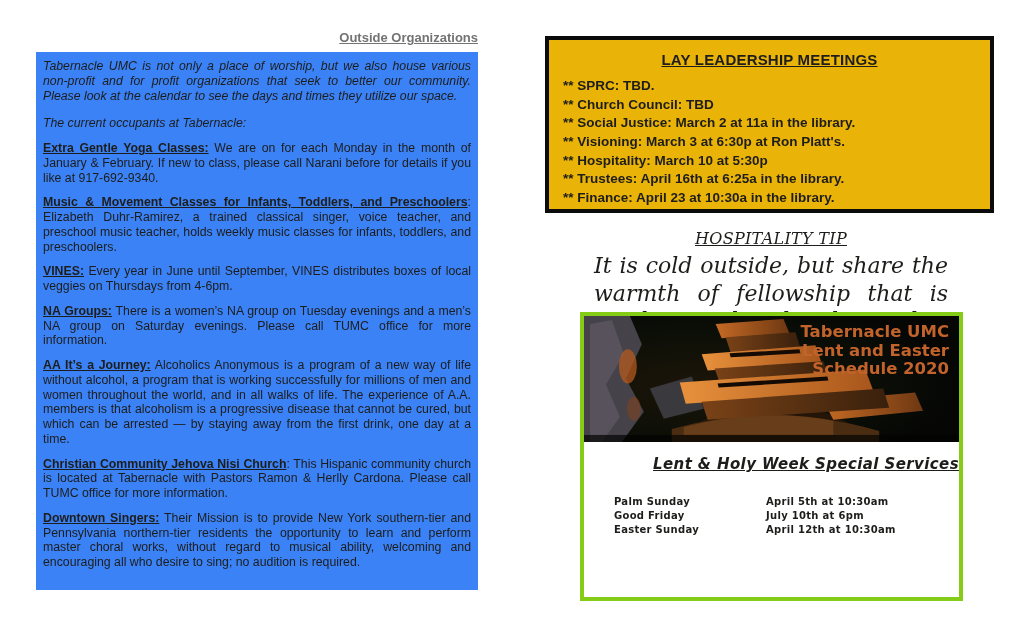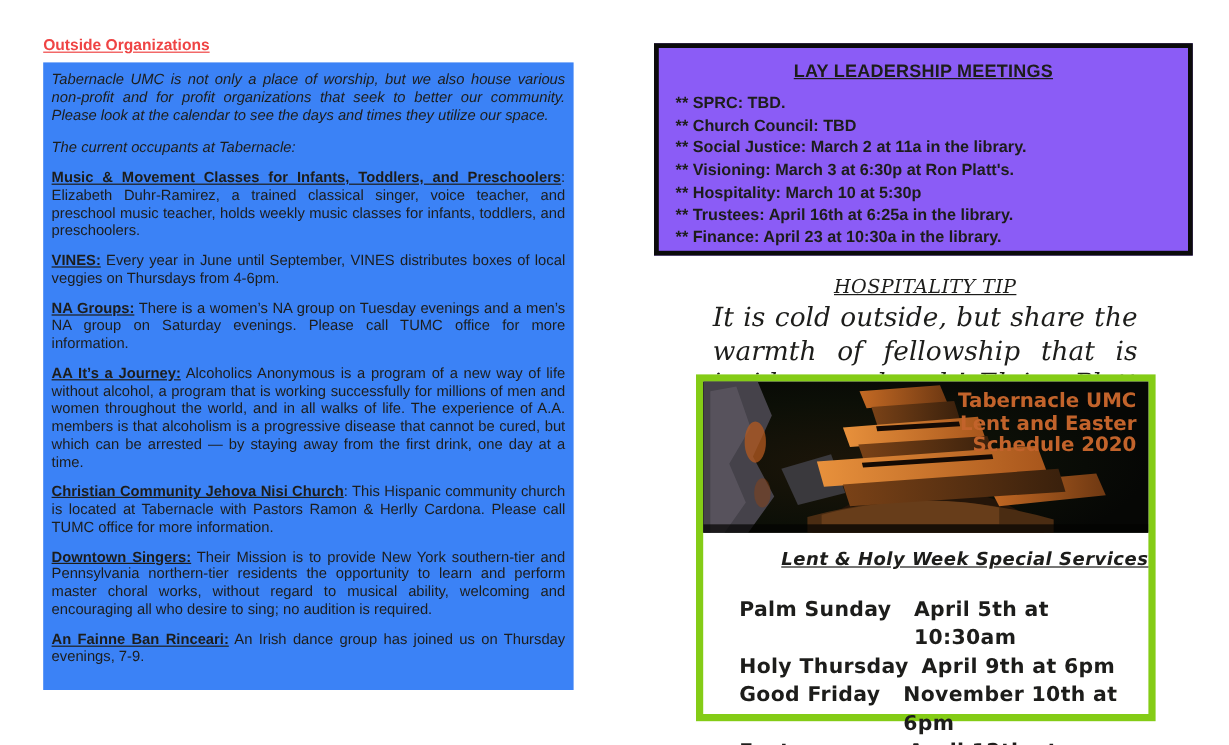--- a/index.html
+++ b/index.html
@@ -1,78 +1,78 @@
 <!DOCTYPE html>
 <html><head>
 <meta charset="utf-8">
 <style>
   * { margin:0; padding:0; box-sizing:border-box; }
   html,body { width:1024px; height:621px; background:#ffffff; overflow:hidden; }
   body { font-family:"Liberation Sans", sans-serif; color:#1d1d1b; position:relative; }
 
   
   .left-col { position:absolute; left:36px; top:30px; width:442px; }
-  .col-title { text-align:left; font-weight:bold; font-size:13px;
-               text-decoration:underline; margin-bottom:7px; color:#ef4444; }
+  .col-title { text-align:right; font-weight:bold; font-size:13px;
+               text-decoration:underline; margin-bottom:7px; color:#737373; }
   .cream { background:#3b82f6; padding:7px 7px 20px 7px; }
   .cream p { font-size:12.3px; line-height:1.2; text-align:justify; }
   .p-italic { font-style:italic; }
   .occupants { margin-top:13px; }
   .entry { margin-top:10px; }
   .eh { font-weight:bold; text-decoration:underline; }
 
   
   .llm-box { position:absolute; left:545px; top:36px; width:449px; height:177px;
-             border:4px solid #0b0b0b; background:#8b5cf6; }
+             border:4px solid #0b0b0b; background:#eab308; }
   .llm-title { text-align:center; font-weight:bold; font-size:15px;
                text-decoration:underline; margin-top:11px; letter-spacing:.2px; }
   .llm-items { margin:9px 10px 0 14px; }
   .llm-item { font-weight:bold; font-size:13.5px; line-height:1.38; }
 
   
   .tip { position:absolute; left:556px; top:229px; width:430px; text-align:center;
          font-family:"DejaVu Serif", serif; font-style:italic; }
   .tip-title { font-size:16px; text-decoration:underline; letter-spacing:.3px; }
   .tip-body { width:354px; margin:4px auto 0; text-align:justify;
               text-align-last:justify; font-size:22px; line-height:1.25; }
 
   
   .card { position:absolute; left:580px; top:312px; width:383px; height:289px;
-          border:6px solid #84cc16; background:#ffffff; }
+          border:4px solid #84cc16; background:#ffffff; }
   .photo { position:relative; width:100%; height:126px; background:#0a0d07; overflow:hidden; }
   .photo svg { display:block; width:100%; height:100%; }
   .photo-caption { position:absolute; top:7px; right:10px; text-align:right;
                    color:#c2632b; font-weight:bold; font-size:16.5px; line-height:1.13;
                    font-family:"DejaVu Sans", sans-serif; }
   .schedule { padding-top:13px; font-family:"DejaVu Sans", sans-serif; }
   .sch-title { text-align:right; font-weight:bold; font-size:15px;
                text-decoration:underline; letter-spacing:.4px;font-style:italic; }
   .sch-rows { margin:22px 0 0 30px; }
-  .sch-row { display:flex; font-weight:bold; font-size:17px; line-height:1.4;
+  .sch-row { display:flex; font-weight:bold; font-size:10px; line-height:1.4;
              letter-spacing:.3px; }
   .sch-day { width:152px; }
 </style>
 </head>
 <body>
 
 <div class="page">
 
   <div class="left-col">
     <div class="col-title">Outside Organizations</div>
     <div class="cream">
       <p class="p-italic">Tabernacle UMC is not only a place of worship, but we also house various non-profit and for profit organizations that seek to better our community. Please look at the calendar to see the days and times they utilize our space.</p>
       <p class="p-italic occupants">The current occupants at Tabernacle:</p>
 
+      <p class="entry"><span class="eh">Extra Gentle Yoga Classes:</span><span> We are on for each Monday in the month of January &amp; February.  If new to class, please call Narani before for details if you like at 917-692-9340.</span></p>
       <p class="entry"><span class="eh">Music &amp; Movement Classes for Infants, Toddlers, and Preschoolers</span><span>: Elizabeth Duhr-Ramirez, a trained classical singer, voice teacher, and preschool music teacher, holds weekly music classes for infants, toddlers, and preschoolers.</span></p>
       <p class="entry"><span class="eh">VINES:</span><span>  Every year in June until September, VINES distributes boxes of local veggies on Thursdays from 4-6pm.</span></p>
       <p class="entry"><span class="eh">NA Groups:</span><span> There is a women’s NA group on Tuesday evenings and a men’s NA group on Saturday evenings. Please call TUMC office for more information.</span></p>
       <p class="entry"><span class="eh">AA It’s a Journey:</span><span> Alcoholics Anonymous is a program of a new way of life without alcohol, a program that is working successfully for millions of men and women throughout the world, and in all walks of life. The experience of A.A. members is that alcoholism is a progressive disease that cannot be cured, but which can be arrested — by staying away from the first drink, one day at a time.</span></p>
       <p class="entry"><span class="eh">Christian Community Jehova Nisi Church</span><span>: This Hispanic community church is located at Tabernacle with Pastors Ramon &amp; Herlly Cardona. Please call TUMC office for more information.</span></p>
       <p class="entry"><span class="eh">Downtown Singers:</span><span> Their Mission is to provide New York southern-tier and Pennsylvania northern-tier residents the opportunity to learn and perform master choral works, without regard to musical ability, welcoming and encouraging all who desire to sing; no audition is required.</span></p>
-      <p class="entry"><span class="eh">An Fainne Ban Rinceari:</span><span> An Irish dance group has joined us on Thursday evenings, 7-9.</span></p>
 
     </div>
   </div>
 
   <div class="llm-box">
     <div class="llm-title">LAY LEADERSHIP MEETINGS</div>
     <div class="llm-items">
       <div class="llm-item">** SPRC: TBD.</div>
       <div class="llm-item">** Church Council: TBD</div>
       <div class="llm-item">** Social Justice: March 2 at 11a in the library.</div>
@@ -142,26 +142,22 @@
       </div>
     </div>
     <div class="schedule">
       <div class="sch-title">Lent &amp; Holy Week Special Services</div>
       <div class="sch-rows">
         <div class="sch-row">
             <span class="sch-day">Palm Sunday</span>
             <span class="sch-time">April 5th at 10:30am</span>
           </div>
         <div class="sch-row">
-            <span class="sch-day">Holy Thursday</span>
-            <span class="sch-time">April 9th at 6pm</span>
-          </div>
-        <div class="sch-row">
             <span class="sch-day">Good Friday</span>
-            <span class="sch-time">November 10th at 6pm</span>
+            <span class="sch-time">July 10th at 6pm</span>
           </div>
         <div class="sch-row">
             <span class="sch-day">Easter Sunday</span>
             <span class="sch-time">April 12th at 10:30am</span>
           </div>
       </div>
     </div>
   </div>
 
 </div>

